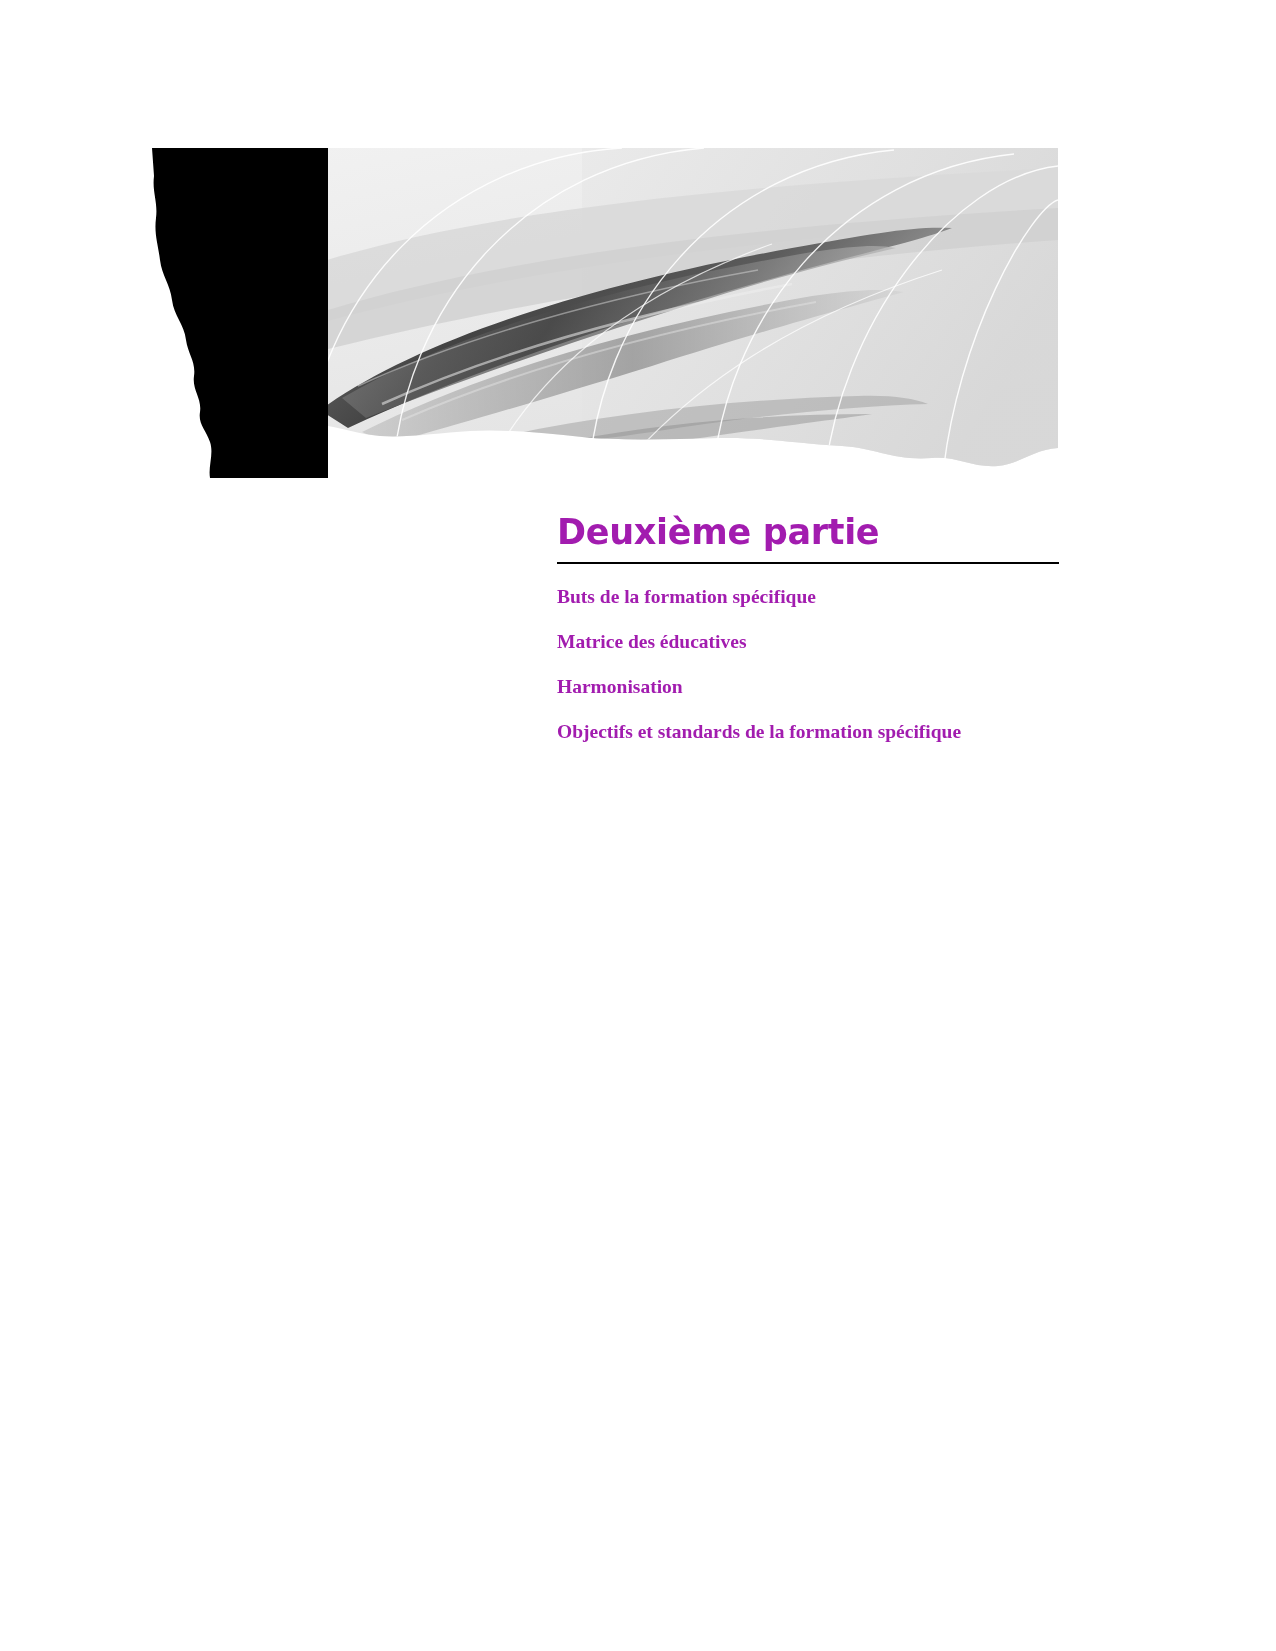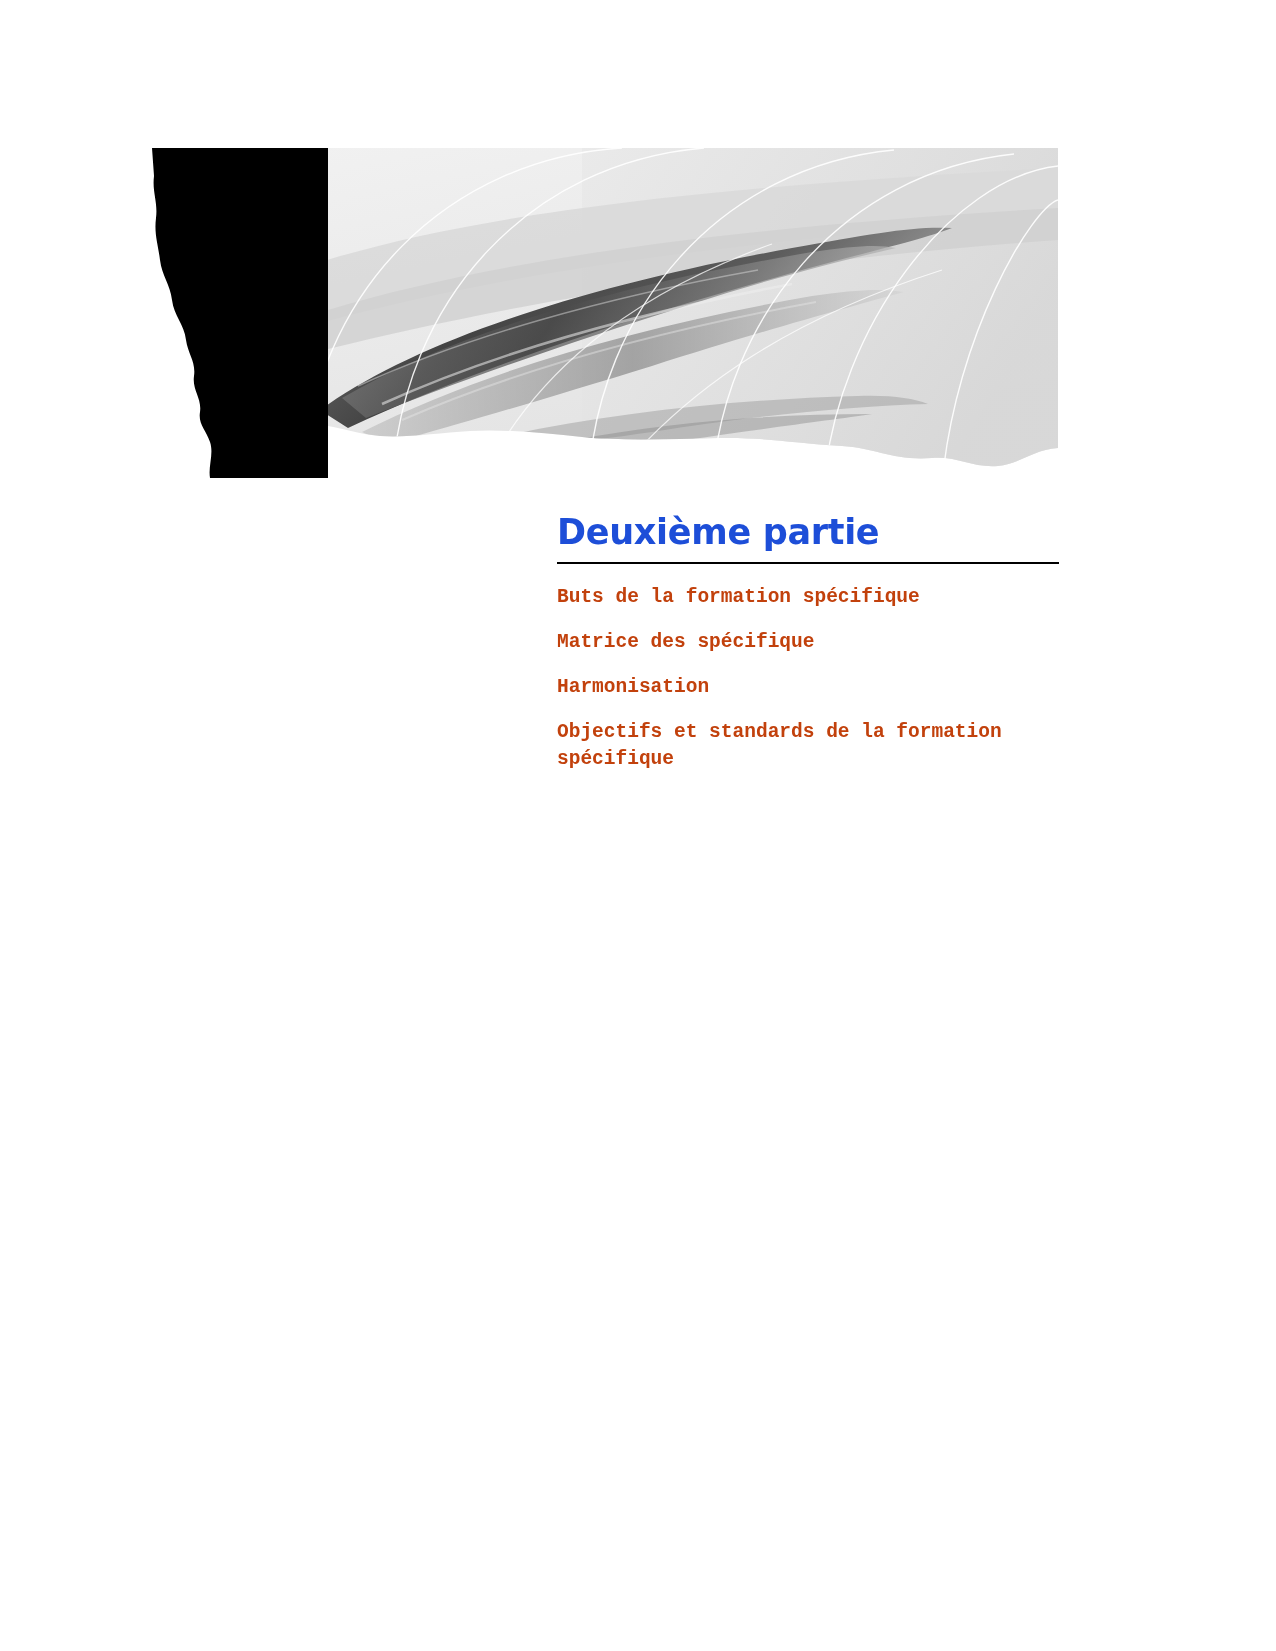--- a/index.html
+++ b/index.html
@@ -35,45 +35,45 @@
     position: absolute;
     left: 557px;
     top: 512px;
     width: 502px;
   }
 
   .part-title {
     font-family: "DejaVu Sans", sans-serif;
     font-size: 35px;
     font-weight: bold;
-    color: #1d4ed8;
+    color: #a21caf;
     letter-spacing: -0.3px;
     line-height: 1.15;
     margin: 0 0 10px 0;
     padding: 0;
   }
 
   .title-rule {
     height: 2px;
     background: #000000;
     width: 502px;
     margin: 0 0 20px 0;
   }
 
   .toc-list {
     list-style: none;
     margin: 0;
     padding: 0;
   }
 
   .toc-item {
-    font-family: Liberation Mono, monospace;
+    font-family: Liberation Serif, serif;
     font-size: 19.5px;
     font-weight: bold;
-    color: #c2410c;
+    color: #a21caf;
     line-height: 1.38;
     margin: 0 0 18px 0;
     max-width: 500px;
   }
 
   .toc-item:last-child {
     margin-bottom: 10px;
   }
 </style>
 </head>
@@ -170,17 +170,17 @@
       <rect x="0" y="0" width="176" height="335" fill="#000000"></rect>
     </g>
   </svg>
 </div>
 
 <div class="title-block">
   <h1 class="part-title">Deuxième partie</h1>
   <div class="title-rule"></div>
   <ul class="toc-list">
     <li class="toc-item">Buts de la formation spécifique</li>
-    <li class="toc-item">Matrice des spécifique</li>
+    <li class="toc-item">Matrice des éducatives</li>
     <li class="toc-item">Harmonisation</li>
     <li class="toc-item">Objectifs et standards de la formation spécifique</li>
   </ul>
 </div>
 
 </body></html>

